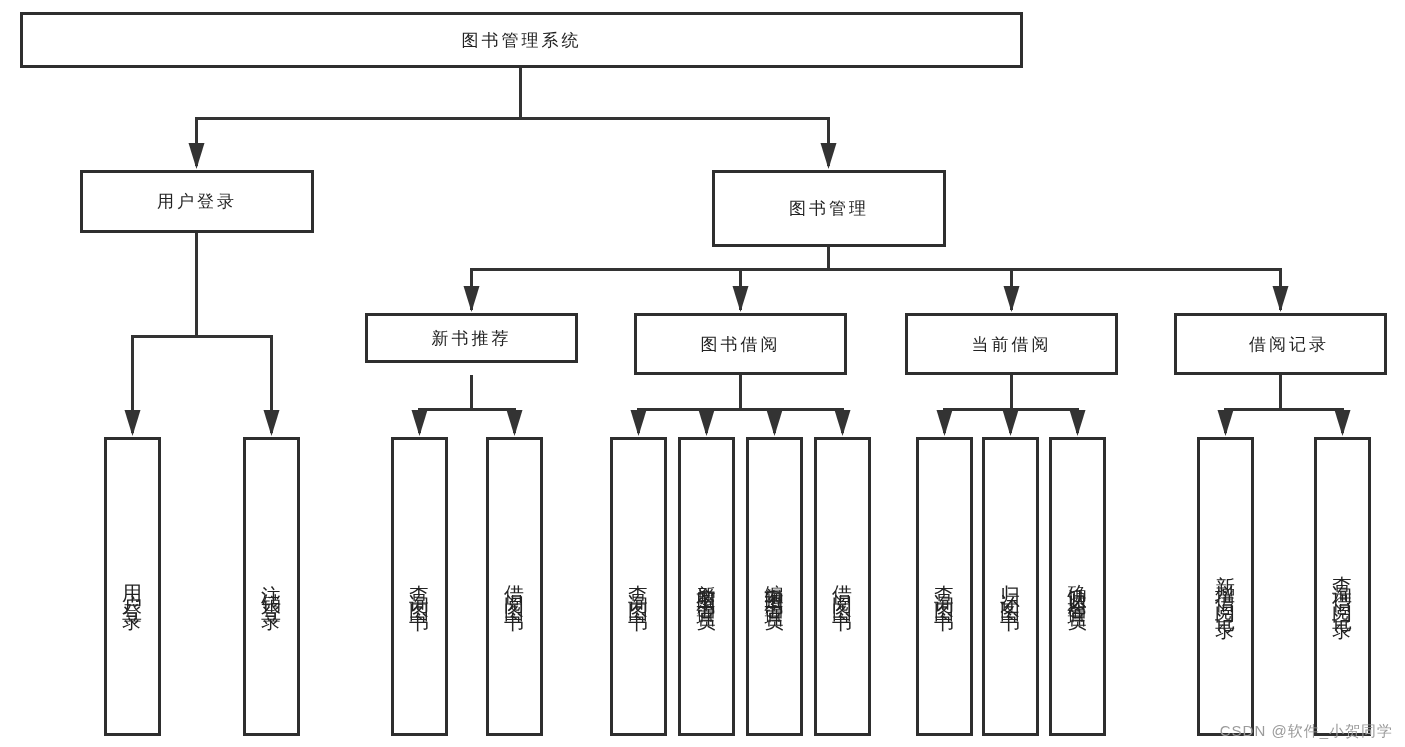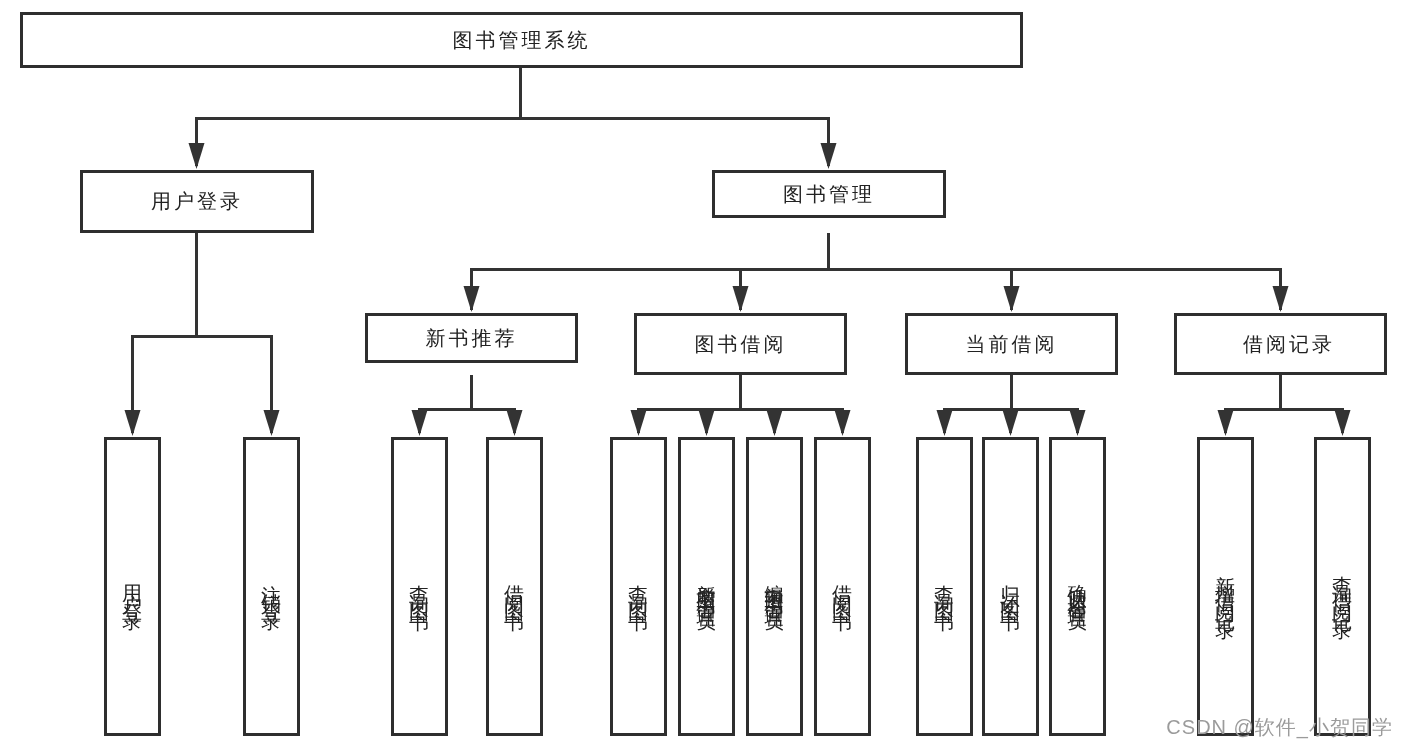--- a/index.html
+++ b/index.html
@@ -32,40 +32,40 @@
   }
   .box {
     position: absolute;
     box-sizing: border-box;
     border: 3px solid #2e2e2e;
     background: #ffffff;
     display: flex;
     align-items: center;
     justify-content: center;
     color: #222222;
-    font-size: 20px;
+    font-size: 17px;
     letter-spacing: 3px;
     white-space: nowrap;
   }
   .leaf {
     writing-mode: vertical-rl;
     text-orientation: mixed;
     font-size: 20px;
     letter-spacing: 9px;
     line-height: 1;
     white-space: normal;
   }
   .leaf.long {
     font-size: 19px;
     letter-spacing: 4px;
   }
   
   #node-root           { left: 20px;   top: 12px;  width: 1003px; height: 56px; }
   #node-user-login     { left: 80px;   top: 170px; width: 234px;  height: 63px; }
-  #node-book-mgmt      { left: 712px;  top: 170px; width: 234px;  height: 48px; }
+  #node-book-mgmt      { left: 712px;  top: 170px; width: 234px;  height: 77px; }
   #node-new-book-rec   { left: 365px;  top: 313px; width: 213px;  height: 50px; }
   #node-book-borrow    { left: 634px;  top: 313px; width: 213px;  height: 62px; }
   #node-current-borrow { left: 905px;  top: 313px; width: 213px;  height: 62px; }
   #node-borrow-record  { left: 1174px; top: 313px; width: 213px;  height: 62px; padding-left: 17px; }
 
   .leaf          { top: 437px; height: 299px; width: 57px; }
   #leaf-user-login        { left: 104px; }
   #leaf-logout            { left: 243px; }
   #leaf-nbr-query         { left: 391px; }
   #leaf-nbr-borrow        { left: 486px; }
@@ -77,21 +77,21 @@
   #leaf-cb-return         { left: 982px; }
   #leaf-cb-confirm        { left: 1049px; }
   #leaf-br-add            { left: 1197px; }
   #leaf-br-query          { left: 1314px; }
 
   #watermark {
     position: absolute;
     right: 12px;
     bottom: 6px;
     color: #9b9b9b;
-    font-size: 20px;
+    font-size: 15px;
     letter-spacing: 1px;
     z-index: 10;
     white-space: nowrap;
   }
 </style>
 </head>
 <body>
 
 <div id="canvas">
 

